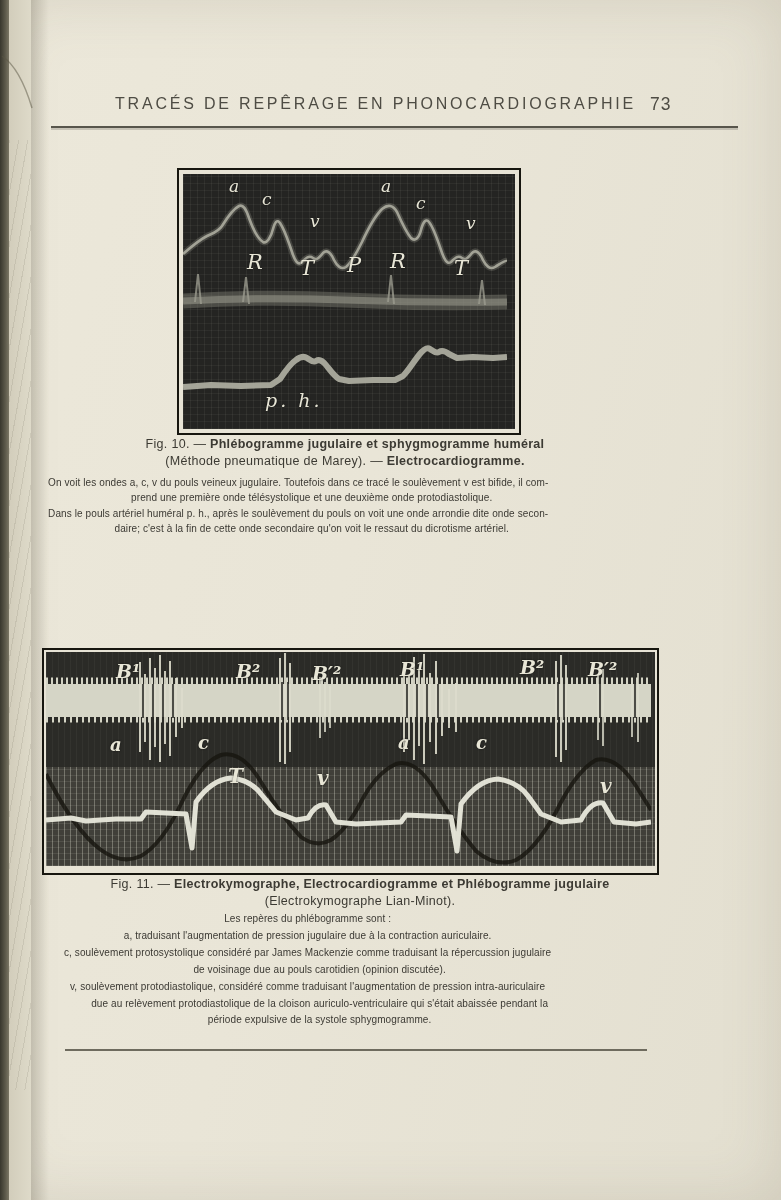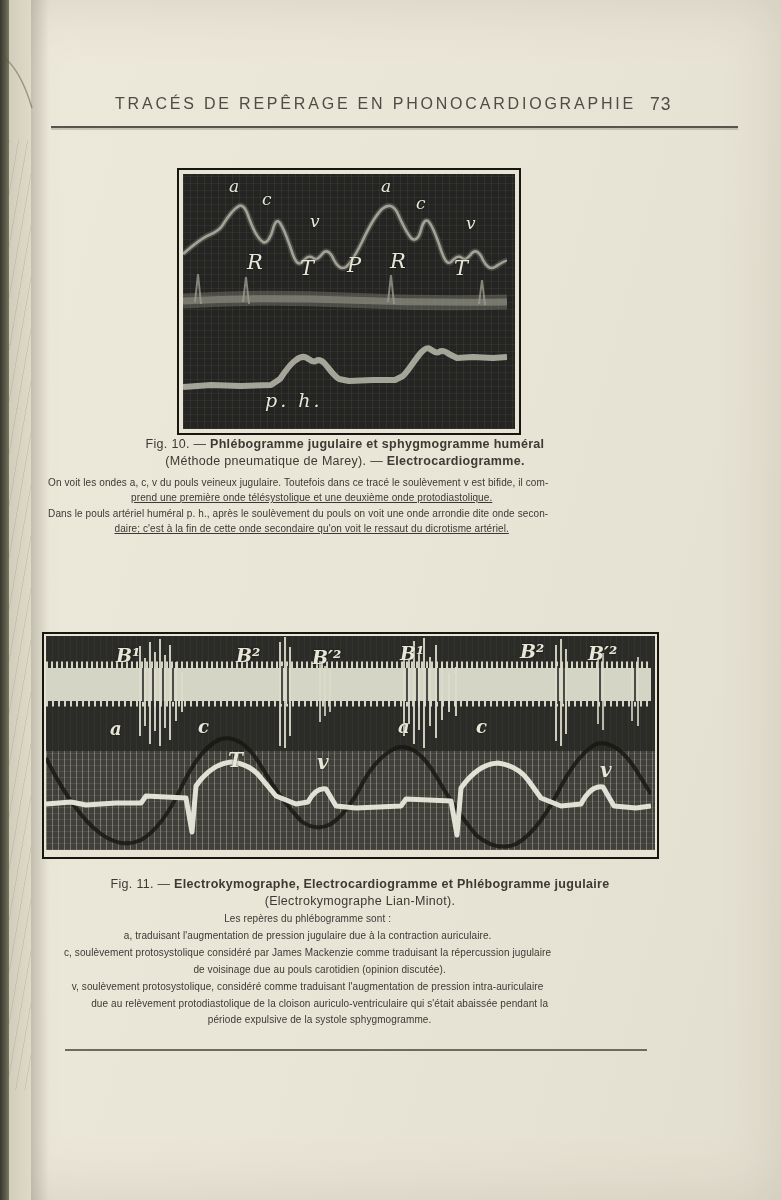--- a/index.html
+++ b/index.html
@@ -24,21 +24,21 @@
   .header-title{position:absolute;top:95px;left:40px;width:596px;text-align:right;
     font-size:16px;letter-spacing:2.8px;color:#4e4c44;white-space:nowrap;}
   .page-number{position:absolute;top:94px;left:610px;font-size:17.5px;letter-spacing:1px;color:#4e4c44;margin-left:40px;}
   .rule{position:absolute;background:#57554b;}
   .rule.header{left:51px;top:126px;width:687px;height:2px;
     box-shadow:0 2px 0 rgba(87,85,75,0.25);}
   .rule.footer{left:65px;top:1049px;width:582px;height:1.6px;background:#6e6b5e;}
   
   .figure-frame{position:absolute;border:2px solid #17160f;background:#e7e3d5;}
   .fig10{left:177px;top:168px;width:332px;height:255px;padding:4px;}
-  .fig11{left:42px;top:632px;width:609px;height:219px;padding:2px;}
+  .fig11{left:42px;top:648px;width:609px;height:219px;padding:2px;}
   .photo{position:relative;width:100%;height:100%;overflow:hidden;}
   .photo10{
     background-color:#242422;
     background-image:
       repeating-linear-gradient(90deg,rgba(205,205,188,0.07) 0 1px,transparent 1px 7px),
       repeating-linear-gradient(0deg,rgba(205,205,188,0.06) 0 1px,transparent 1px 7px);
   }
   .photo11-top{position:absolute;left:0;top:0;width:100%;height:115px;
     background-color:#2b2b27;
     background-image:repeating-linear-gradient(90deg,rgba(205,205,188,0.05) 0 1px,transparent 1px 6px);}
@@ -58,21 +58,21 @@
   .hw.ecg11{font-size:20px;font-weight:bold;}
   
   .caption{position:absolute;text-align:center;color:#3c3a33;font-size:12.5px;
     line-height:16.5px;letter-spacing:0.3px;}
   .caption .b{font-weight:bold;}
   .cap10{top:436px;left:60px;width:570px;}
   .cap11{top:876px;left:60px;width:600px;}
   .bodytext{position:absolute;color:#3b3933;font-size:10px;letter-spacing:0.1px;white-space:nowrap;text-align:center;}
   .body1{top:475px;left:48px;line-height:15.3px;}
   .body2{top:911px;left:64px;line-height:16.9px;}
-  .bodytext .indent1{margin-left:27px;text-decoration:underline;}
+  .bodytext .indent1{margin-left:27px;}
   .bodytext .indent2{margin-left:24px;}
   
   .watermark{position:absolute;top:1010px;left:443px;font-size:26px;color:#1b47e6;
     letter-spacing:0.5px;white-space:nowrap;}
 </style>
 </head>
 <body>
 
 <div class="page">
 
@@ -171,20 +171,20 @@
   <div class="caption cap11">
     <div><span>Fig. 11. — </span><span class="b">Electrokymographe, Electrocardiogramme et Phlébogramme jugulaire</span></div>
     <div>(Electrokymographe Lian-Minot).</div>
   </div>
 
   <div class="bodytext body2">
     <div>Les repères du phlébogramme sont :</div>
     <div>a, traduisant l'augmentation de pression jugulaire due à la contraction auriculaire.</div>
     <div>c, soulèvement protosystolique considéré par James Mackenzie comme traduisant la répercussion jugulaire</div>
     <div class="indent2">de voisinage due au pouls carotidien (opinion discutée).</div>
-    <div>v, soulèvement protosystolique, considéré comme traduisant l'augmentation de pression intra-auriculaire</div>
+    <div>v, soulèvement protodiastolique, considéré comme traduisant l'augmentation de pression intra-auriculaire</div>
     <div class="indent2">due au relèvement protodiastolique de la cloison auriculo-ventriculaire qui s'était abaissée pendant la</div>
     <div class="indent2">période expulsive de la systole sphygmogramme.</div>
   </div>
 
   <div class="rule footer"></div>
 
 </div>
 
 </body></html>

